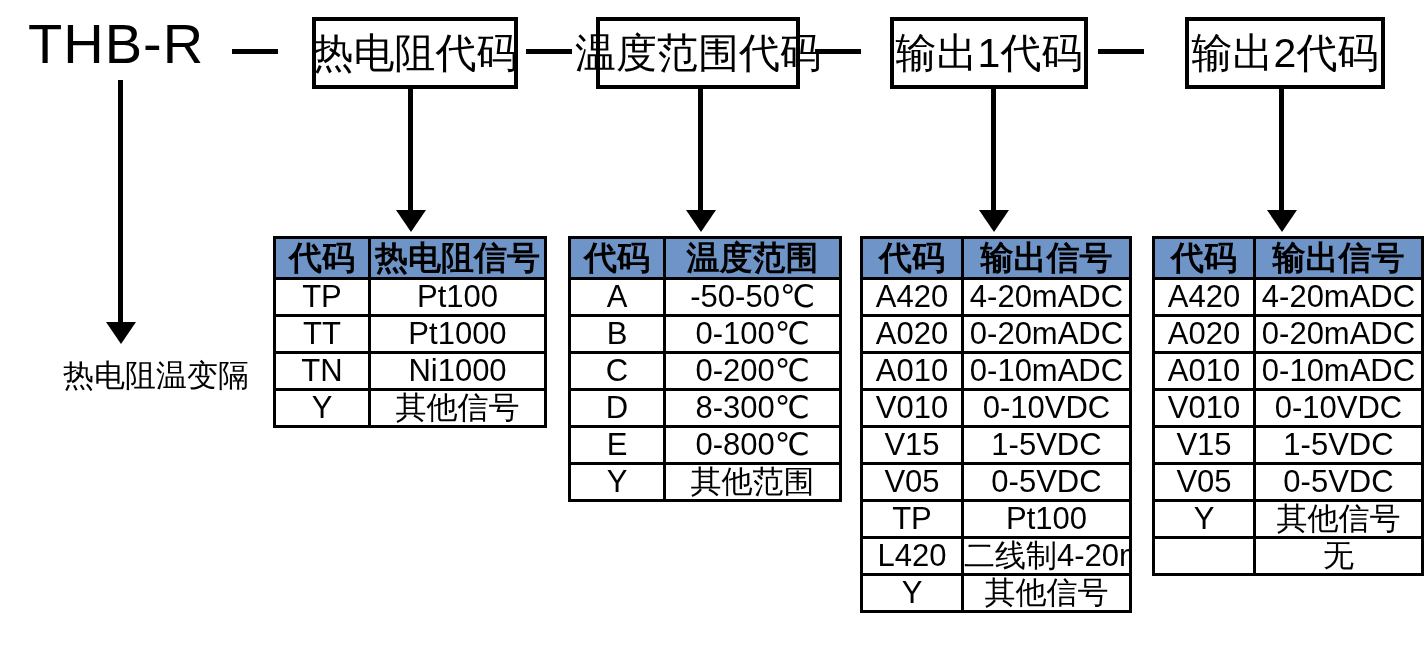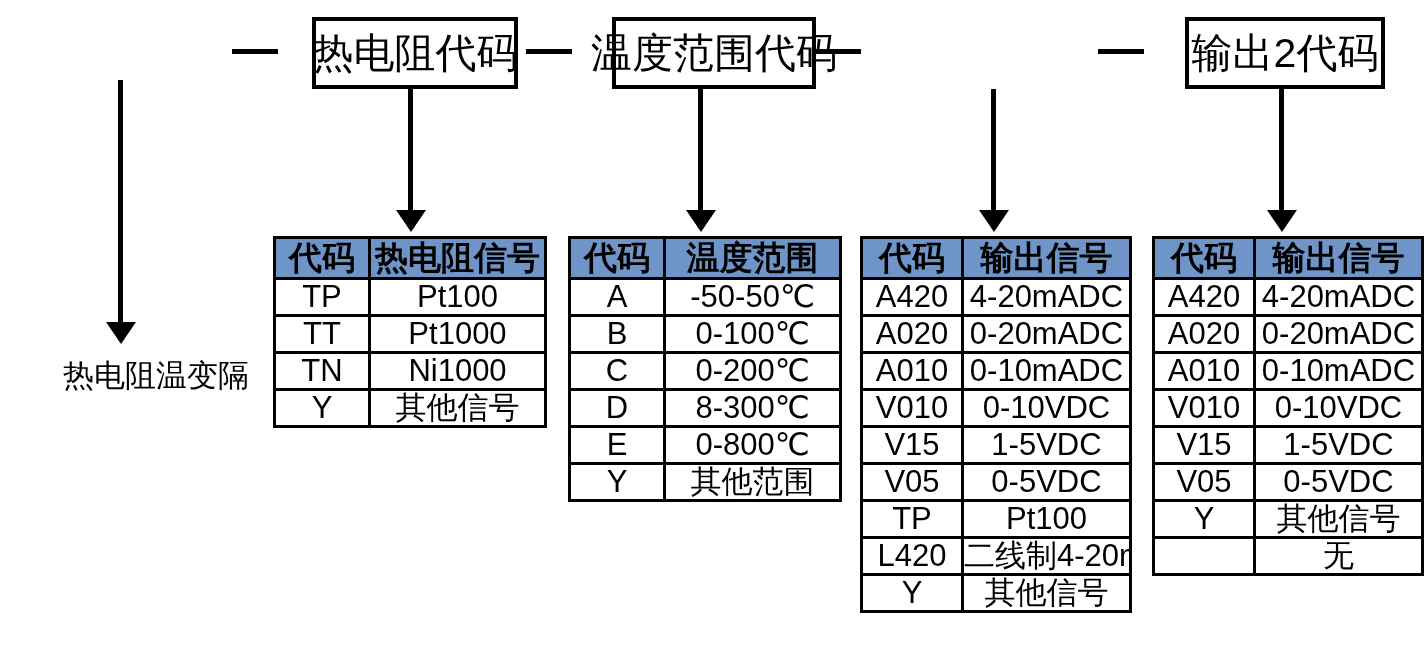--- a/index.html
+++ b/index.html
@@ -107,28 +107,30 @@
     height: 34px;
     line-height: 34px;
   }
   .code-table tbody td.empty { font-size: 31px; }
 </style>
 </head>
 <body>
 
 <div id="canvas">
 
+  <div class="model-code">THB-R</div>
 
   <div class="dash" style="left:232px; top:49px;"></div>
   <div class="dash" style="left:526px; top:49px;"></div>
   <div class="dash" style="left:815px; top:49px;"></div>
   <div class="dash" style="left:1098px; top:49px;"></div>
 
   <div class="code-box" style="left:312px; top:17px; width:206px; height:72px;">热电阻代码</div>
-  <div class="code-box" style="left:612px; top:17px; width:204px; height:72px;">温度范围代码</div>
+  <div class="code-box" style="left:596px; top:17px; width:204px; height:72px;">温度范围代码</div>
+  <div class="code-box" style="left:890px; top:17px; width:198px; height:72px;">输出1代码</div>
   <div class="code-box" style="left:1185px; top:17px; width:200px; height:72px;">输出2代码</div>
 
   <div class="arrow" style="left:118px; top:80px; height:243px;"></div>
   <div class="arrow" style="left:408px; top:89px; height:122px;"></div>
   <div class="arrow" style="left:698px; top:89px; height:122px;"></div>
   <div class="arrow" style="left:991px; top:89px; height:122px;"></div>
   <div class="arrow" style="left:1279px; top:89px; height:122px;"></div>
 
   <div class="left-label" style="left:0px; top:357px; width:246px;padding-left:33px;">
     <div>热电阻温变隔</div>

